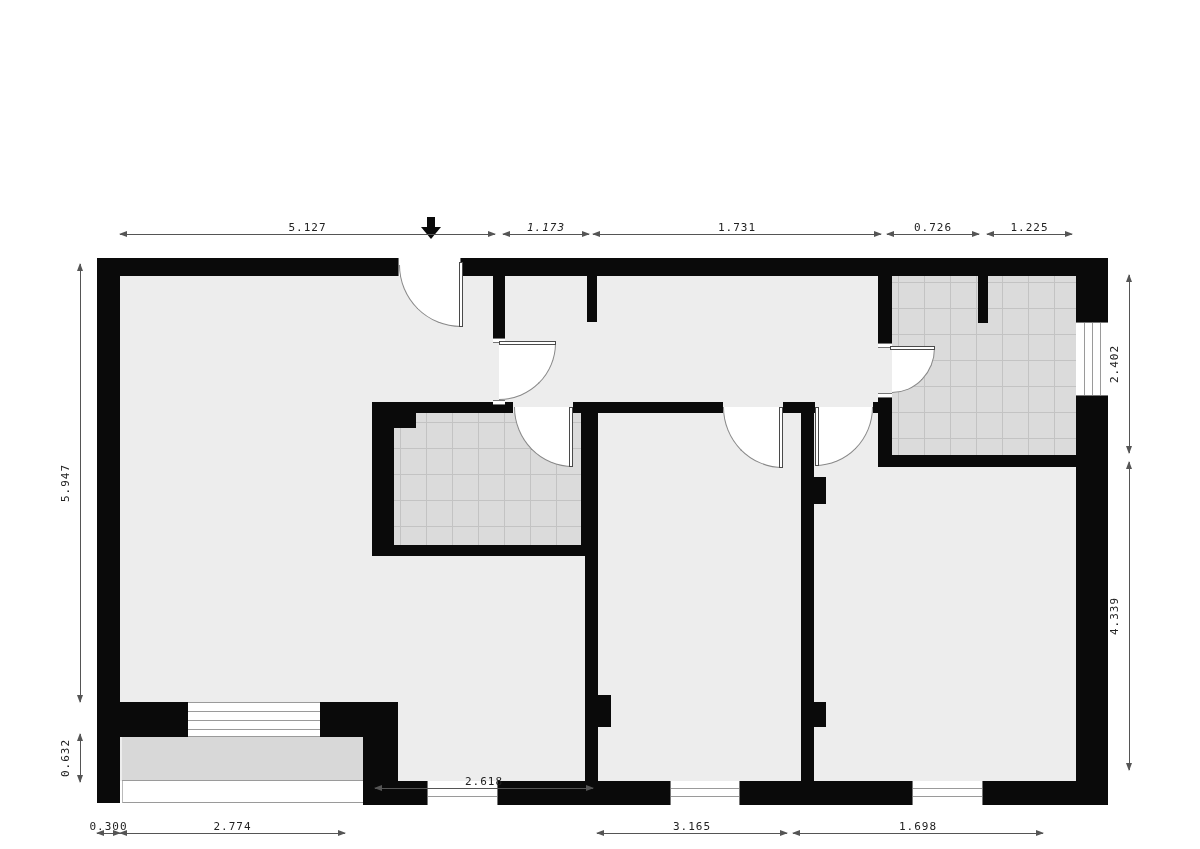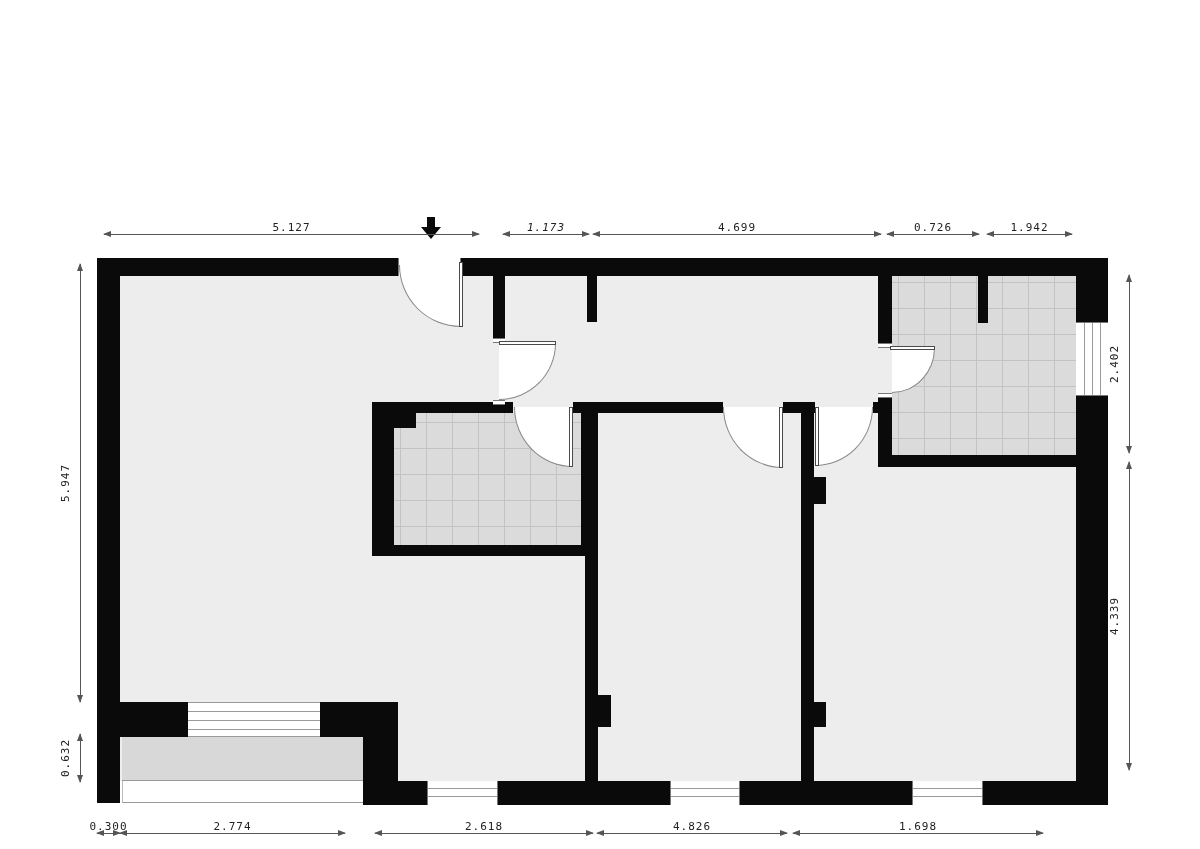--- a/index.html
+++ b/index.html
@@ -146,42 +146,42 @@
 
   <div class="arc br" style="left:815px;top:407px;width:58px;height:59px;"></div>
   <div class="leaf" style="left:815px;top:407px;width:4px;height:59px;"></div>
 
   <div class="arc br" style="left:892px;top:348px;width:43px;height:45px;"></div>
   <div class="leaf" style="left:890px;top:346px;width:45px;height:4px;"></div>
 
   <div class="arrow-stem" style="left:427px;top:217px;width:8px;height:10px;"></div>
   <div class="arrow-head" style="left:421px;top:227px;"></div>
 
-  <div class="dim dim-h" style="left:104px;top:234px;width:375px;text-align:center;">
+  <div class="dim dim-h" style="left:120px;top:234px;width:375px;text-align:center;">
     <span class="dlabel">5.127</span>
       <i class="ah a1"></i>
       <i class="ah a2"></i>
   </div>
   <div class="dim dim-h" style="left:503px;top:234px;width:86px;font-style:italic;">
     <span class="dlabel">1.173</span>
       <i class="ah a1"></i>
       <i class="ah a2"></i>
   </div>
   <div class="dim dim-h" style="left:593px;top:234px;width:288px;">
-    <span class="dlabel">4.699</span>
+    <span class="dlabel">1.731</span>
       <i class="ah a1"></i>
       <i class="ah a2"></i>
   </div>
   <div class="dim dim-h" style="left:887px;top:234px;width:92px;">
     <span class="dlabel">0.726</span>
       <i class="ah a1"></i>
       <i class="ah a2"></i>
   </div>
   <div class="dim dim-h" style="left:987px;top:234px;width:85px;">
-    <span class="dlabel">1.942</span>
+    <span class="dlabel">1.225</span>
       <i class="ah a1"></i>
       <i class="ah a2"></i>
   </div>
 
   <div class="dim dim-v" style="left:80px;top:264px;height:438px;">
     <span class="dlabel">5.947</span>
       <i class="ah a1"></i>
       <i class="ah a2"></i>
   </div>
   <div class="dim dim-v" style="left:80px;top:734px;height:48px;">
@@ -204,27 +204,27 @@
   <div class="dim dim-h" style="left:97px;top:833px;width:23px;">
     <span class="dlabel" style="left:50%;">0.300</span>
       <i class="ah a1"></i>
       <i class="ah a2"></i>
   </div>
   <div class="dim dim-h" style="left:120px;top:833px;width:225px;">
     <span class="dlabel">2.774</span>
       <i class="ah a1"></i>
       <i class="ah a2"></i>
   </div>
-  <div class="dim dim-h" style="left:375px;top:833px;width:218px;">
+  <div class="dim dim-h" style="left:375px;top:788px;width:218px;">
     <span class="dlabel">2.618</span>
       <i class="ah a1"></i>
       <i class="ah a2"></i>
   </div>
   <div class="dim dim-h" style="left:597px;top:833px;width:190px;">
-    <span class="dlabel">4.826</span>
+    <span class="dlabel">3.165</span>
       <i class="ah a1"></i>
       <i class="ah a2"></i>
   </div>
   <div class="dim dim-h" style="left:793px;top:833px;width:250px;">
     <span class="dlabel">1.698</span>
       <i class="ah a1"></i>
       <i class="ah a2"></i>
   </div>
 
 </div>

